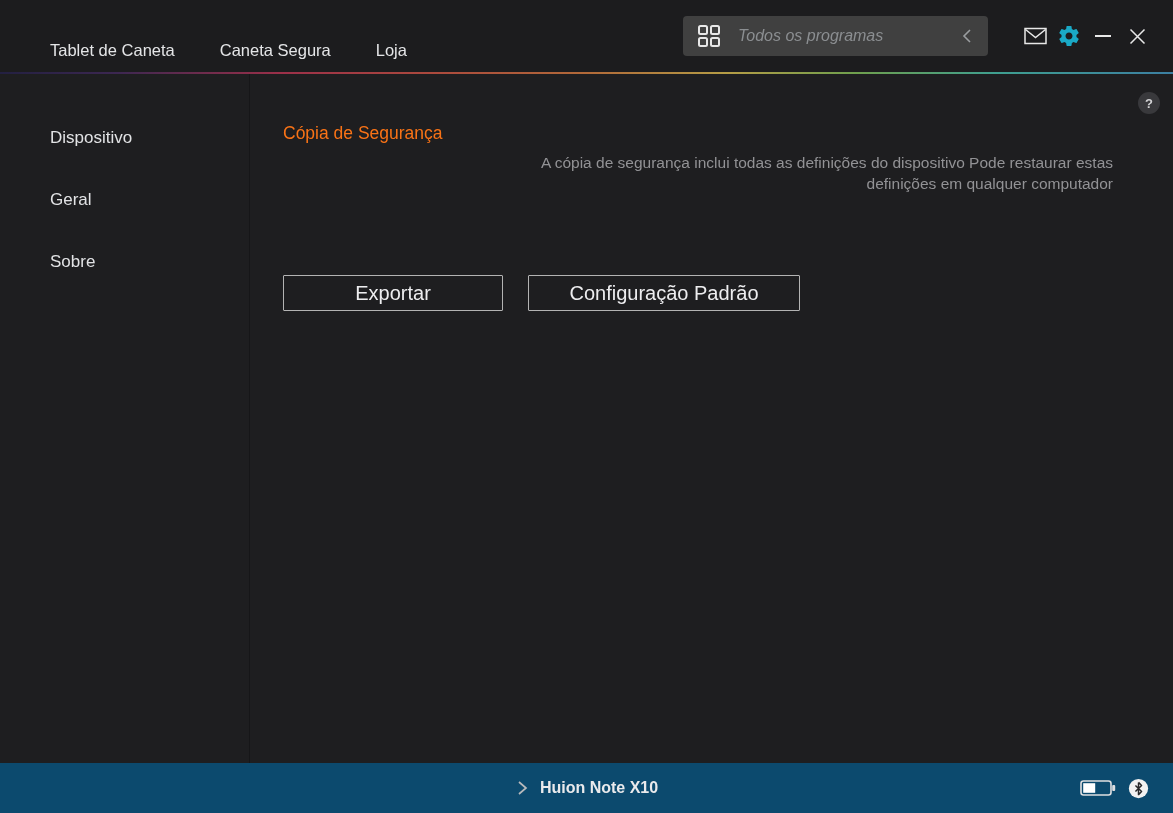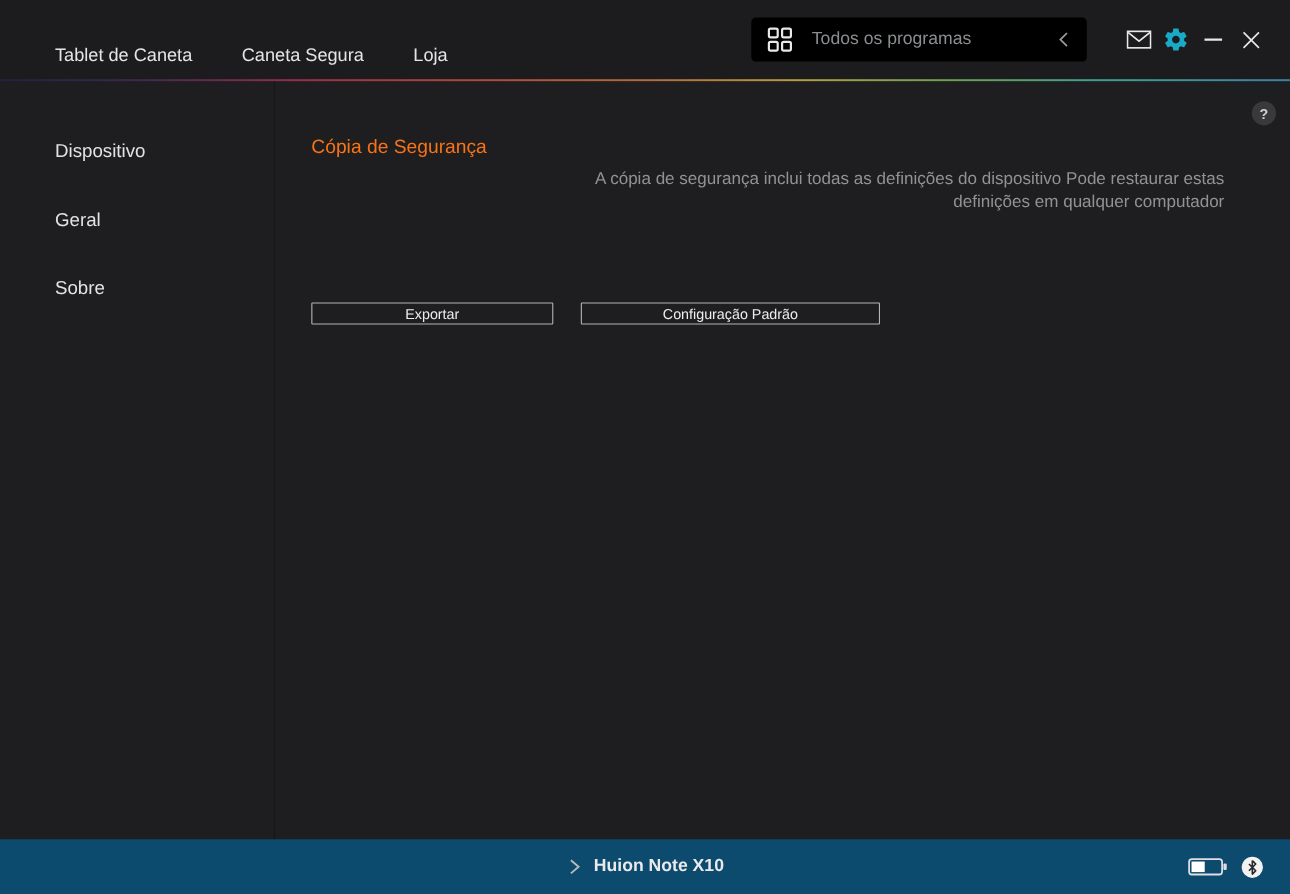--- a/index.html
+++ b/index.html
@@ -18,22 +18,22 @@
     height:72px; background:#1c1c1e;
     display:flex; align-items:center;
     padding:0 24px 0 50px;
   }
   .tab {
     color:#e4e5e7; font-size:16.5px; margin-right:45px;
     cursor:default; white-space:nowrap;margin-top:29px;
   }
   .topbar-right { margin-left:auto; display:flex; align-items:center; }
   .programs-box {
-    width:305px; height:40px; background:#000000; border-radius:4px;
-    display:flex; align-items:center; padding:0 16px 0 14px;
+    width:305px; height:40px; background:#404040; border-radius:4px;
+    display:flex; align-items:center; padding:0 16px 0 14px;font-style:italic;
   }
   .programs-label { color:#8b8e91; font-size:16px; margin-left:17px; white-space:nowrap; }
   .chev-left { margin-left:auto; display:flex; align-items:center; }
   .winicons { display:flex; align-items:center; margin-left:25px; }
   .winicon {
     width:24px; height:24px; margin-left:10px;
     display:flex; align-items:center; justify-content:center; cursor:pointer;
   }
 
   
@@ -65,23 +65,23 @@
     font-size:13px; font-weight:bold;
     display:flex; align-items:center; justify-content:center; cursor:pointer;
   }
   .main-title {
     margin:48px 0 0 0; font-size:17.5px; font-weight:400;
     color:#f97316; line-height:23px;
   }
   .main-desc { margin-top:7px; color:#929295; font-size:15.5px; line-height:21px;text-align:right; }
   .btn-row { display:flex; gap:25px; margin-top:81px; }
   .btn {
-    height:20px; background:transparent;
+    height:36px; background:transparent;
     border:1px solid #b3b3b3; border-radius:1px;
-    color:#ededef; font-size:13px; font-family:inherit;
+    color:#ededef; font-size:20px; font-family:inherit;
     cursor:pointer; padding:0;
   }
   .btn-normal { width:220px; }
   .btn-wide { width:272px; }
 
   
   .statusbar {
     height:50px; background:#0c4a6e;
     display:flex; align-items:center; justify-content:center;
     position:relative;

